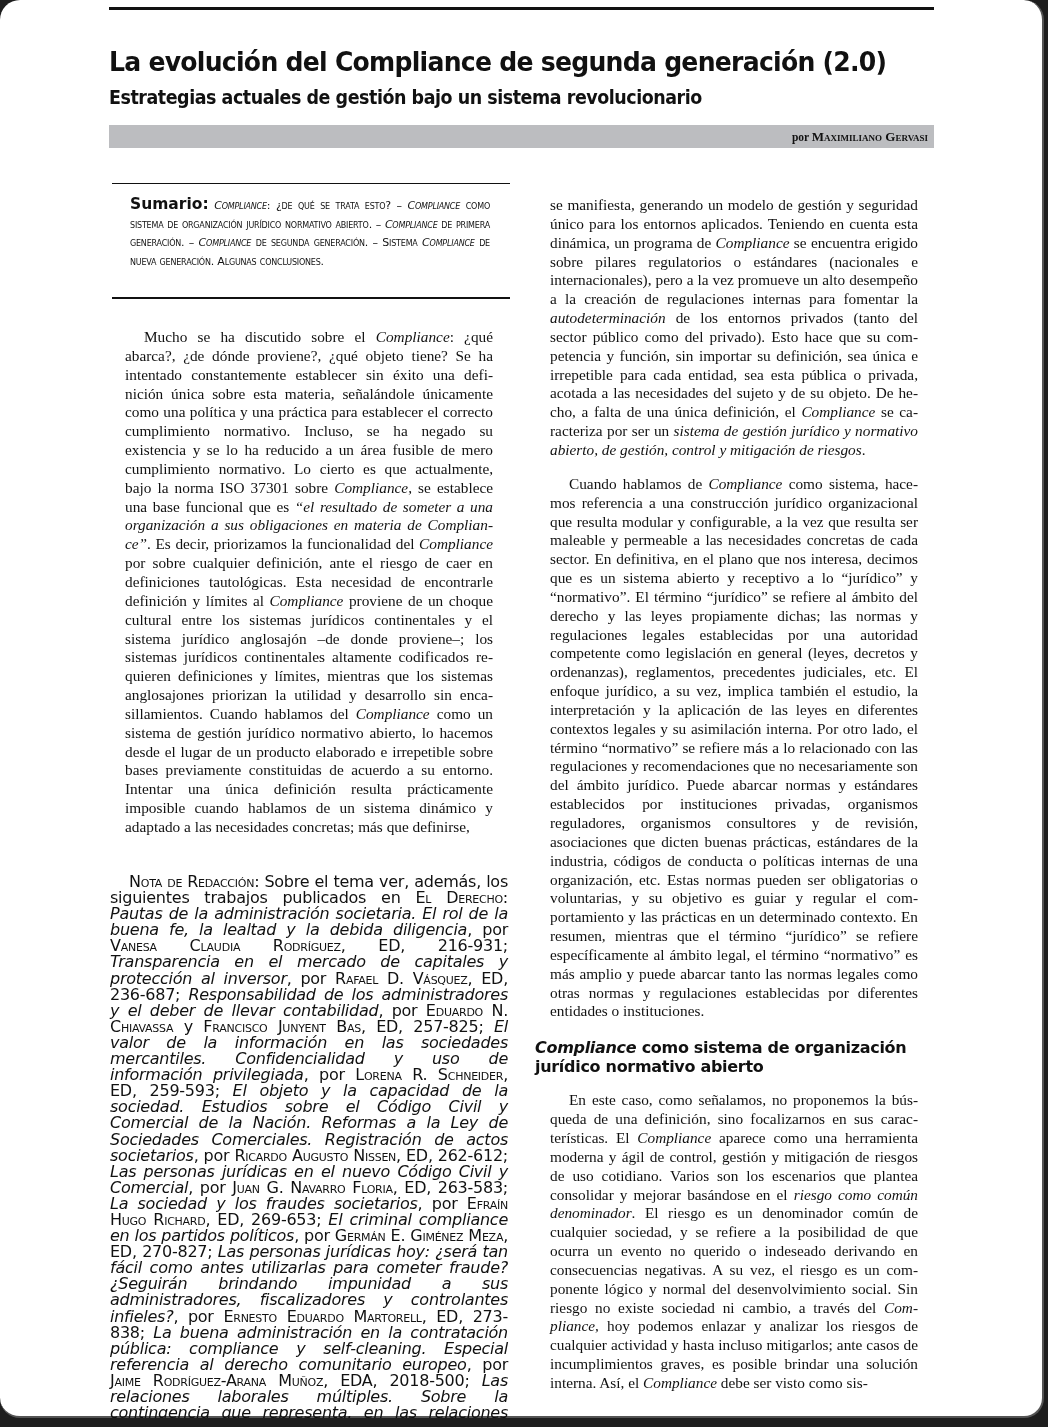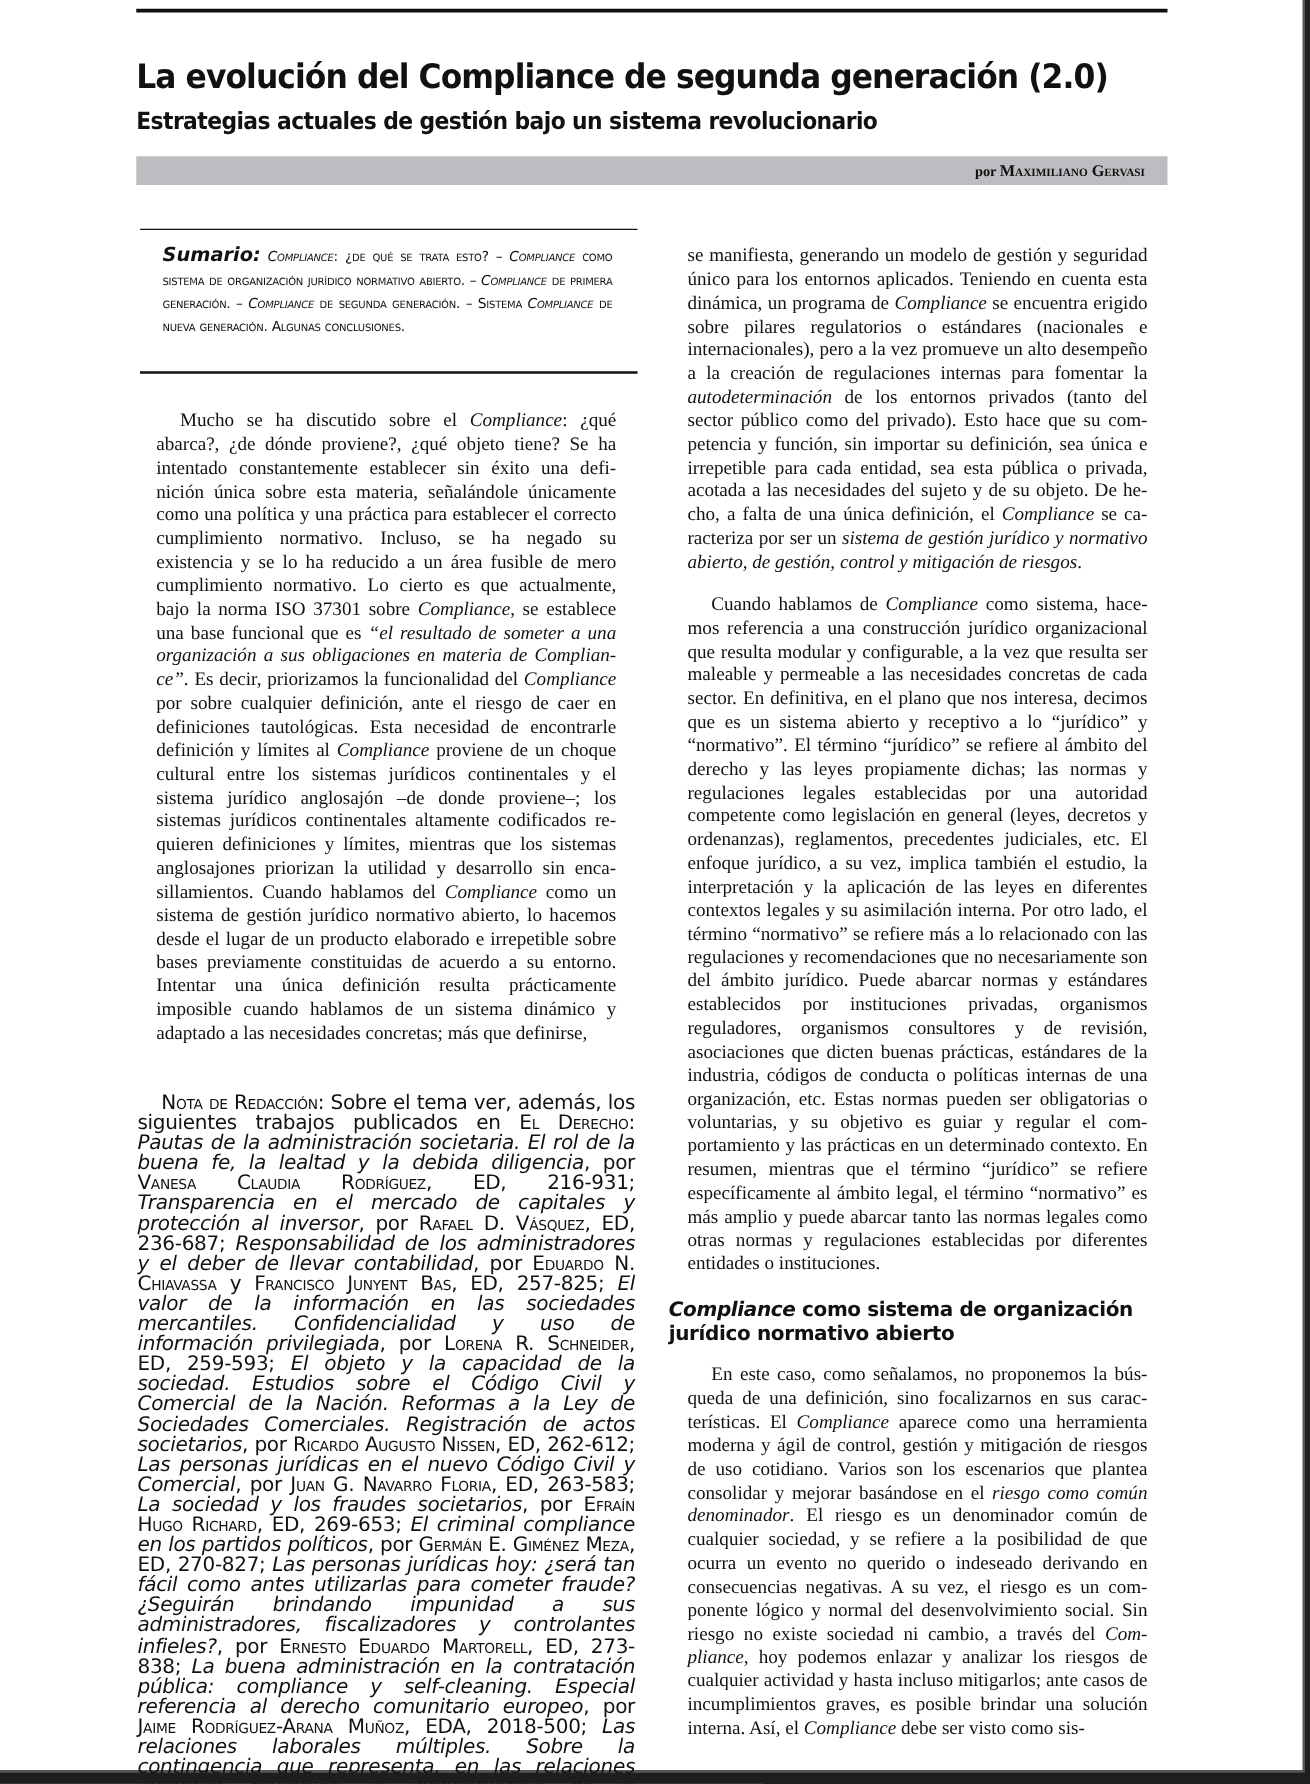--- a/index.html
+++ b/index.html
@@ -2,52 +2,52 @@
 <html><head>
 <meta charset="utf-8">
 <style>
   html, body { margin:0; padding:0; }
   body {
     width:1048px; height:1427px; background:#1e1e1e; position:relative; overflow:hidden;
     font-family:"Liberation Serif", serif; color:#111;
   }
   .page {
     position:absolute; left:0; top:0; width:1042px; height:1416px; background:#fff;
-    border-right:2px solid #555; border-bottom:2px solid #555;
+    border-right:2px solid #555; border-bottom:2px solid #555;border-radius:20px;
   }
   .top-rule { position:absolute; left:109px; top:7px; width:825px; height:3px; background:#111; }
   .title {
     position:absolute; left:109px; top:46px; width:830px;
     font-family:"DejaVu Sans", sans-serif; font-size:27px; font-weight:bold; letter-spacing:-0.8px;
     transform:scaleX(0.93); transform-origin:left top; white-space:nowrap;
   }
   .subtitle {
     position:absolute; left:109px; top:86px; width:830px;
     font-family:"DejaVu Sans", sans-serif; font-size:19px; font-weight:bold; letter-spacing:-0.5px;
     transform:scaleX(0.92); transform-origin:left top; white-space:nowrap;
   }
   .author-bar {
     position:absolute; left:109px; top:125px; width:825px; height:23px; background:#bcbdc0;
   }
   .author {
-    position:absolute; right:18px; top:4px; font-family:"Liberation Serif", serif;
+    position:absolute; right:6px; top:4px; font-family:"Liberation Serif", serif;
     font-size:11.5px; font-weight:bold;
   }
   .author .sc { font-variant:small-caps; font-size:13px; }
 
   .summary {
     position:absolute; left:112px; top:183px; width:398px; height:113px;
     border-top:1.5px solid #111; border-bottom:2px solid #111;
   }
   .summary-text {
     position:absolute; left:18px; top:11px; width:360px;
     font-family:"DejaVu Sans", sans-serif; font-size:11px; line-height:18.7px; text-align:justify;
     font-variant:small-caps; letter-spacing:-0.2px;
   }
-  .summary-text b { font-variant:normal; font-size:15.5px; letter-spacing:0;font-style:italic; }
+  .summary-text b { font-variant:normal; font-size:15.5px; letter-spacing:0; }
   .summary-text i { font-style:italic; }
 
   .col-left { position:absolute; left:110px; width:398px; }
   .col-right { position:absolute; left:535px; width:398px; }
 
   h2 {
     margin:0; font-family:"DejaVu Sans", sans-serif; font-size:16px; font-weight:bold;
     letter-spacing:-0.3px; line-height:19px;
   }
   h2 i { font-style:italic; }

